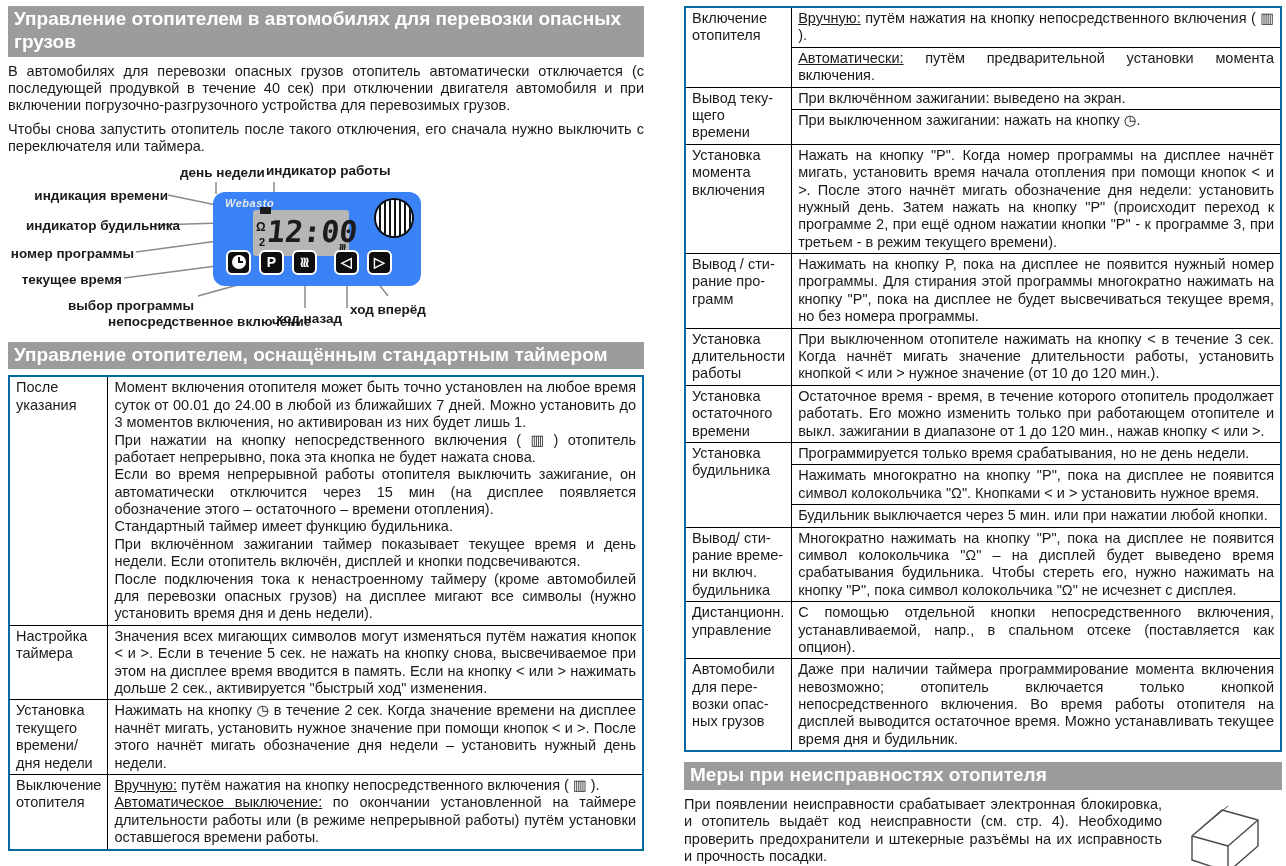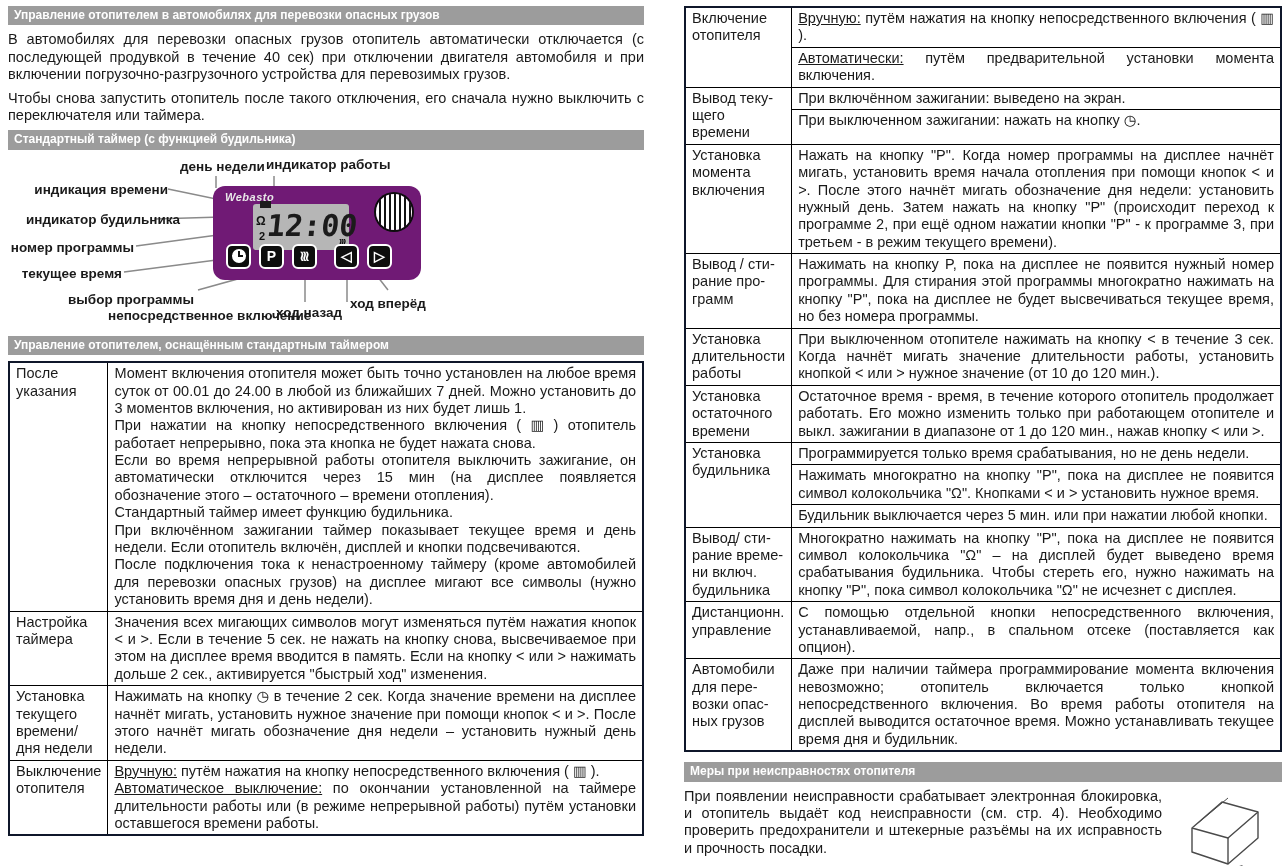--- a/index.html
+++ b/index.html
@@ -9,39 +9,39 @@
     background: #fff; color: #1a1a1a;
     font-family: "Liberation Sans", sans-serif;
     font-size: 14.5px; line-height: 1.2;
   }
   .col { position: absolute; top: 0; }
   .col-left  { left: 8px;   width: 636px; padding-top: 4px; }
   .col-right { left: 684px; width: 598px; padding-top: 6px; }
 
   .secbar {
     background: #9c9c9c; color: #fff; font-weight: bold;
-    font-size: 12px; padding: 2px 6px 3px 6px; margin: 2px 0 6px 0;
+    font-size: 19px; padding: 2px 6px 3px 6px; margin: 2px 0 6px 0;
   }
   .para { text-align: justify; margin: 4px 0 6px 0; }
 
   
-  table.man { border-collapse: collapse; width: 100%; border: 2px solid #0f172a; }
+  table.man { border-collapse: collapse; width: 100%; border: 2px solid #0369a1; }
   table.man td { border: 1px solid #000; vertical-align: top; padding: 2px 6px; }
   td.lbl { width: 92px; padding: 2px 3px 2px 4px; }
   .col-right td.lbl { width: 102px; }
   td.bod p { text-align: justify; margin: 0; }
   .u { text-decoration: underline; }
   .psep { border-top: 1px solid #000; margin: 2px -6px; height: 0; }
 
   
   .diagram { position: relative; height: 178px; margin-bottom: 2px; }
   .dlabel { position: absolute; font-weight: bold; font-size: 13.5px; white-space: nowrap; }
   .device {
     position: absolute; left: 205px; top: 30px; width: 208px; height: 94px;
-    background: #701a75; border-radius: 12px;
+    background: #3b82f6; border-radius: 12px;
   }
   .brand { position: absolute; left: 12px; top: 5px; color: #e8e8e8;
            font-style: italic; font-weight: bold; font-size: 11px; letter-spacing: .5px; }
   .lcd { position: absolute; left: 40px; top: 18px; width: 96px; height: 46px;
          background: #b6b6b6; border-radius: 3px; }
   .daybox { position: absolute; left: 7px; top: -3px; width: 11px; height: 7px; background: #1c1c1c; }
   .bell { position: absolute; left: 3px; top: 10px; font-size: 12px; font-weight: bold; color: #111; }
   .prognum { position: absolute; left: 6px; top: 26px; font-size: 11px; font-weight: bold; color: #111; }
   .lcdtime { position: absolute; left: 14px; top: 4px; color: #1b1b1b;
              font-family: "DejaVu Sans Mono", monospace; font-weight: bold;
@@ -70,21 +70,20 @@
 <body>
 
 <div class="page">
 
   <div class="col col-left">
 
     <div class="secbar">Управление отопителем в автомобилях для перевозки опасных грузов</div>
     <p class="para">В автомобилях для перевозки опасных грузов отопитель автоматически отключается (с последующей продувкой в течение 40 сек) при отключении двигателя автомобиля и при включении погрузочно-разгрузочного устройства для перевозимых грузов.</p>
     <p class="para">Чтобы снова запустить отопитель после такого отключения, его сначала нужно выключить с переключателя или таймера.</p>
 
-    <div class="secbar">Стандартный таймер (с функцией будильника)</div>
 
     <div class="diagram">
       <svg class="leads" width="636" height="178" viewBox="0 0 636 178">
         <g stroke="#8a8a8a" stroke-width="1.5" fill="none">
           <line x1="208" y1="20" x2="208" y2="32"></line>
           <line x1="266" y1="20" x2="266" y2="32"></line>
           <line x1="160" y1="33" x2="252" y2="52"></line>
           <line x1="146" y1="63" x2="247" y2="60"></line>
           <line x1="128" y1="90" x2="247" y2="74"></line>
           <line x1="116" y1="116" x2="224" y2="102"></line>

